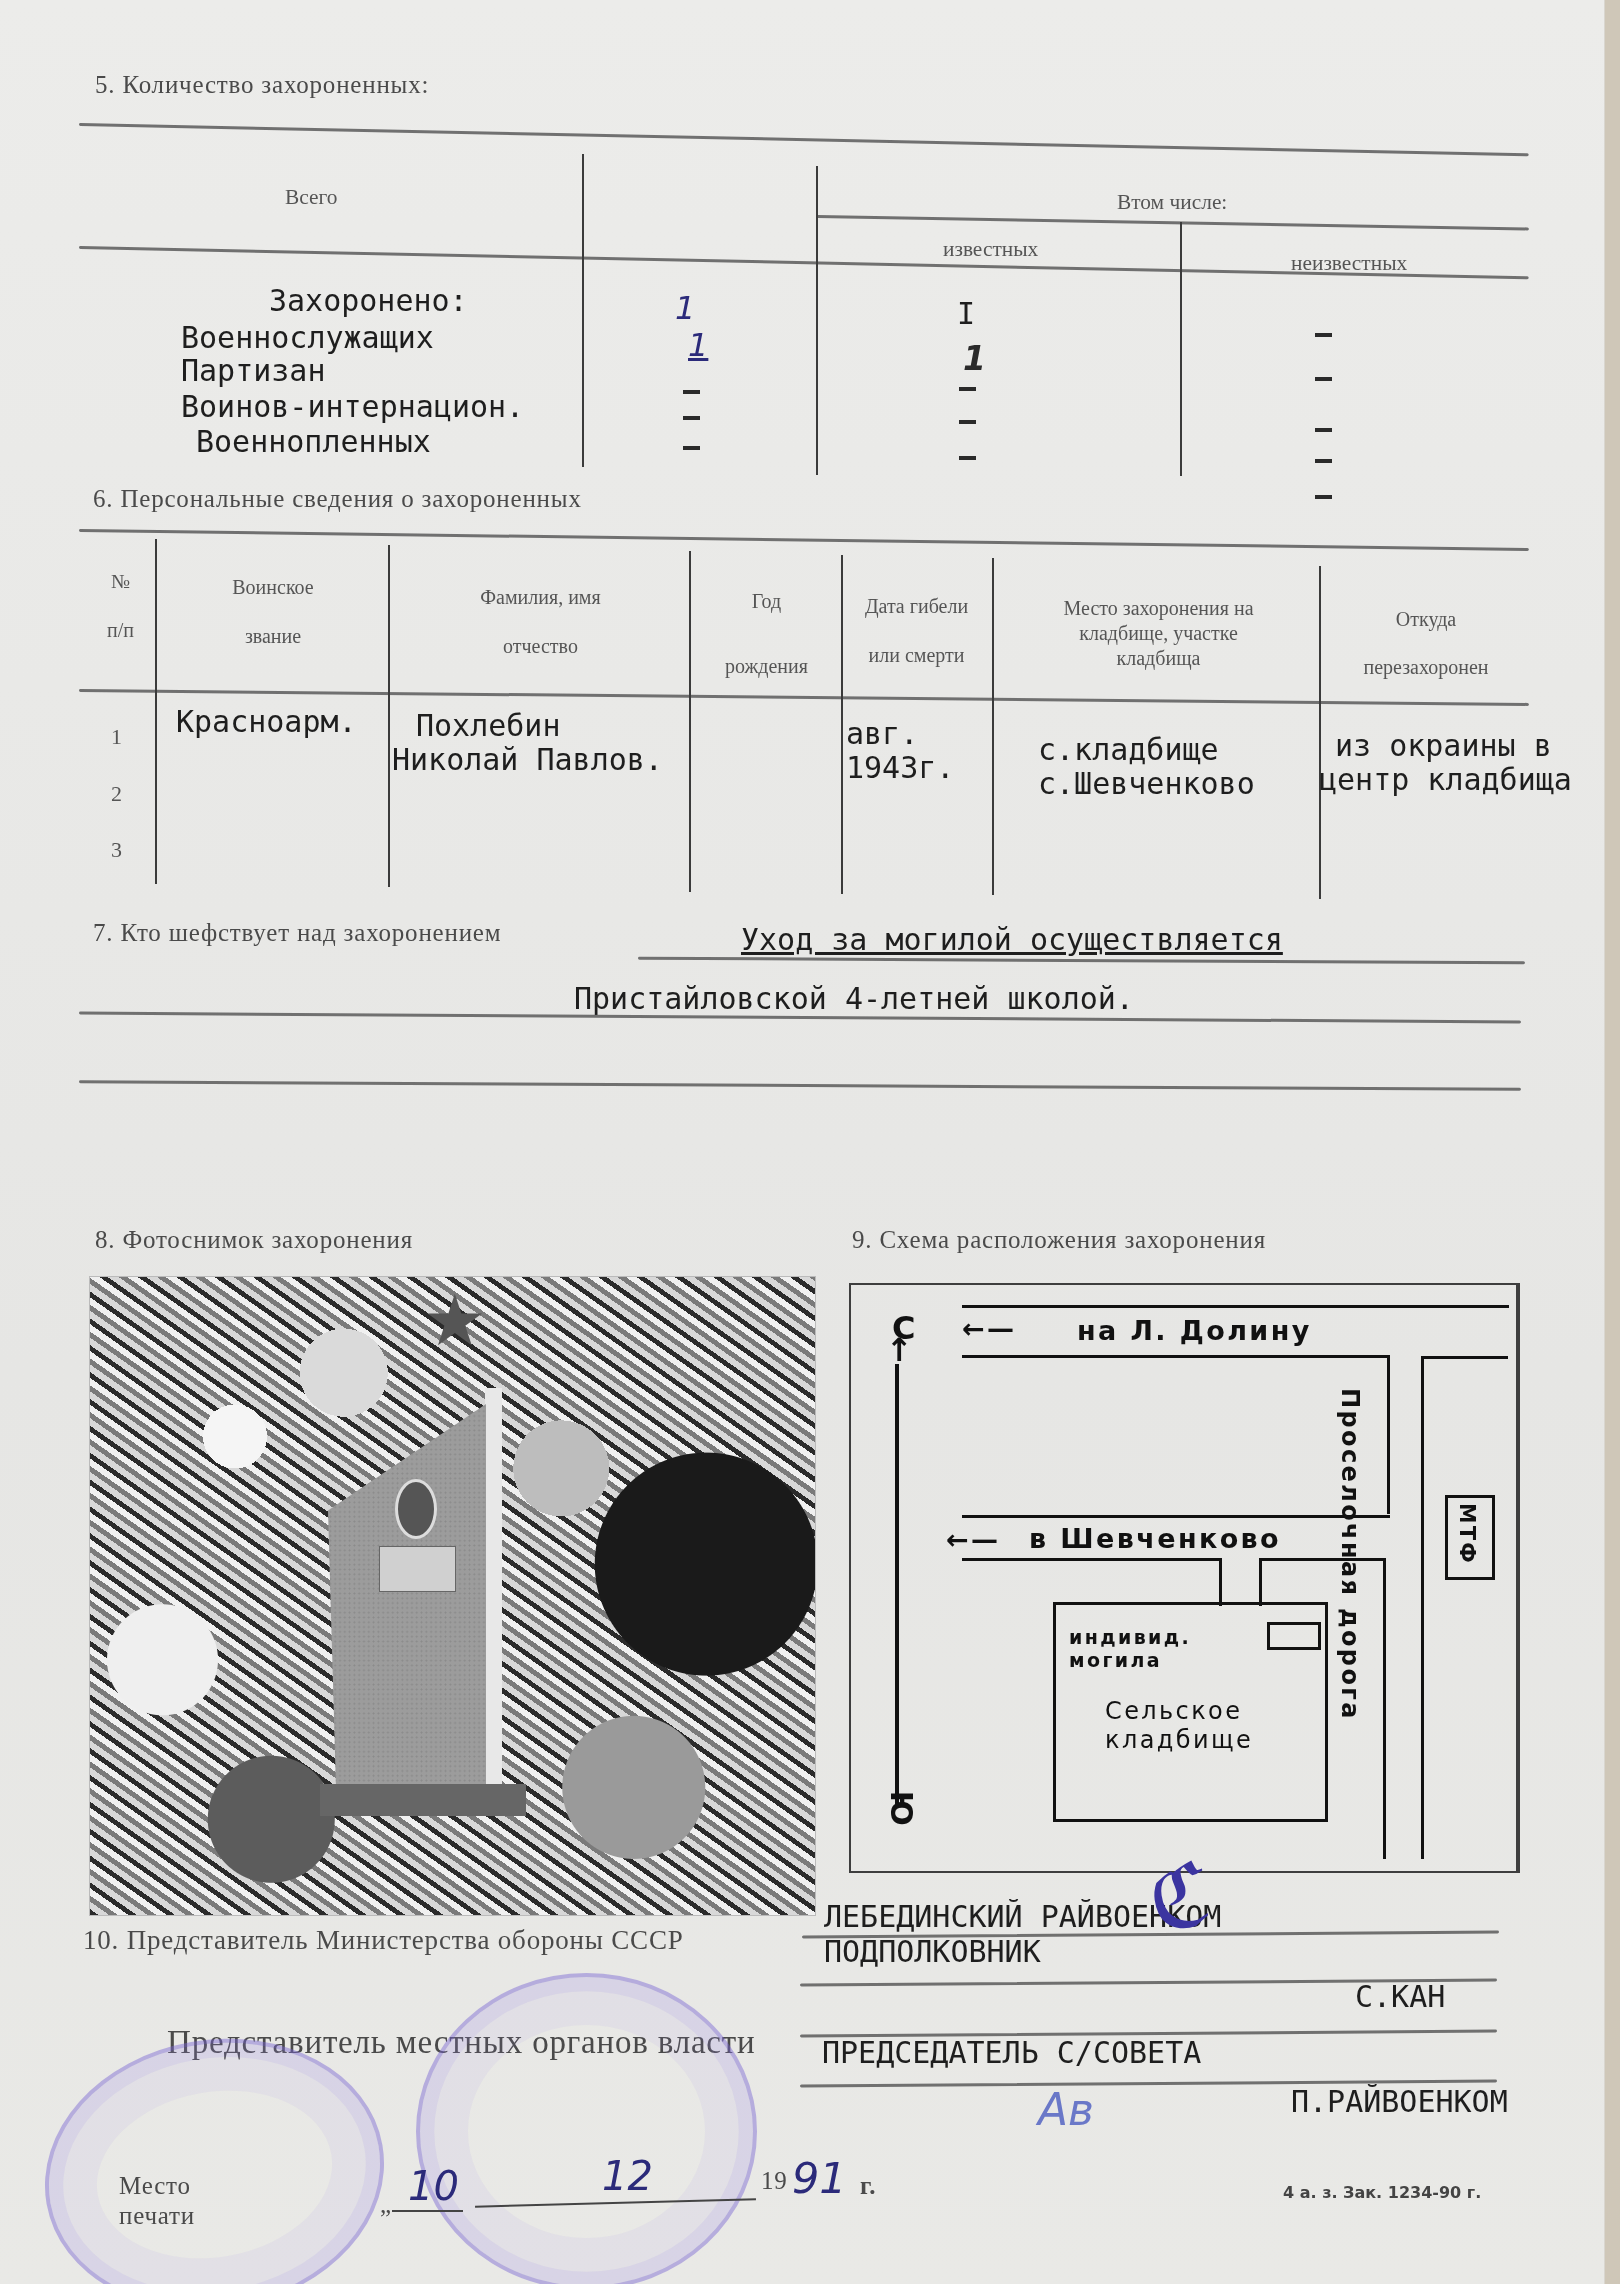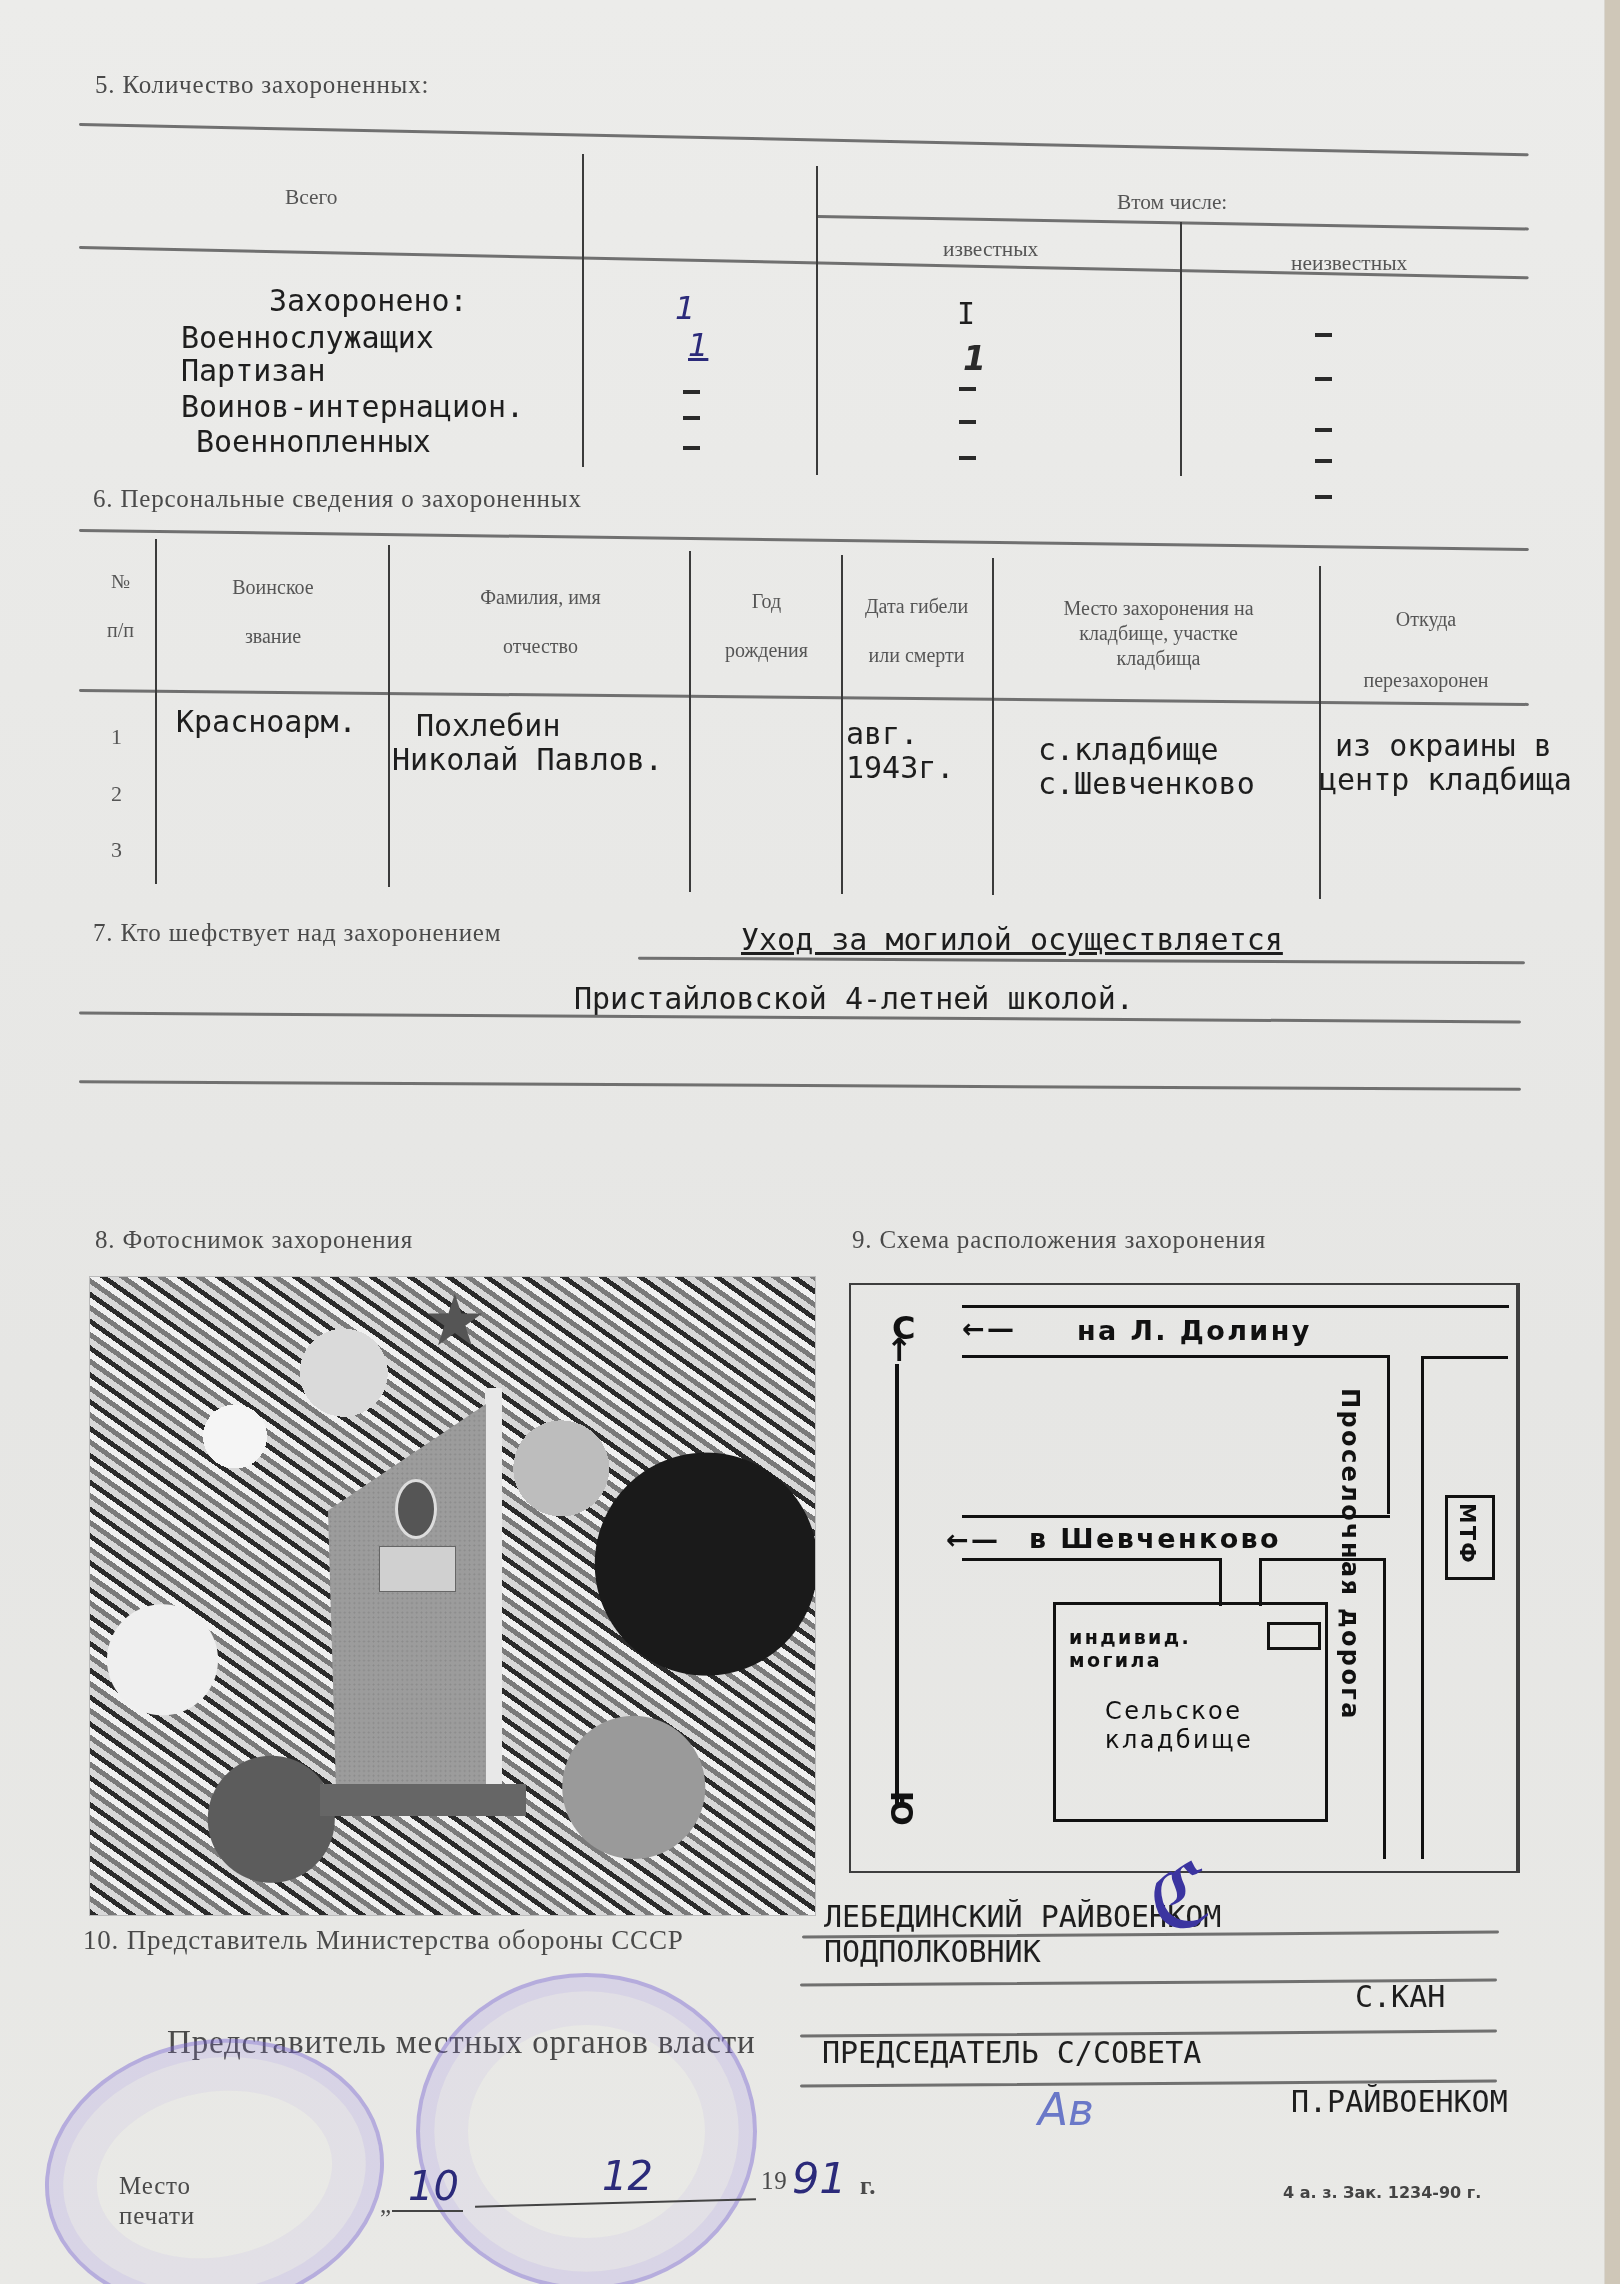--- a/index.html
+++ b/index.html
@@ -118,34 +118,34 @@
   <div class="abs small" style="left:162px;top:575px;width:222px;">
     <div>Воинское</div>
       <div style="margin-top:24px">звание</div>
   </div>
   <div class="abs small" style="left:396px;top:585px;width:289px;">
     <div>Фамилия, имя</div>
       <div style="margin-top:24px">отчество</div>
   </div>
   <div class="abs small" style="left:693px;top:589px;width:147px;">
     <div>Год</div>
-      <div style="margin-top:24px">рождения</div>
+      <div style="margin-top:40px">рождения</div>
   </div>
   <div class="abs small" style="left:841px;top:594px;width:151px;">
     <div>Дата гибели</div>
       <div style="margin-top:24px">или смерти</div>
   </div>
   <div class="abs small" style="left:1000px;top:596px;width:317px;">
     <div>Место захоронения на</div>
       <div>кладбище, участке</div>
       <div>кладбища</div>
   </div>
   <div class="abs small" style="left:1323px;top:607px;width:206px;">
     <div>Откуда</div>
-      <div style="margin-top:36px">перезахоронен</div>
+      <div style="margin-top:23px">перезахоронен</div>
   </div>
 
   <div class="abs small" style="left:111px;top:723px;font-size:22px;">1</div>
   <div class="abs small" style="left:111px;top:780px;font-size:22px;">2</div>
   <div class="abs small" style="left:111px;top:836px;font-size:22px;">3</div>
 
   <div class="abs mono" style="left:176px;top:705px;">Красноарм.</div>
   <div class="abs mono" style="left:392px;top:709px;">
     <div style="padding-left:24px">Похлебин</div>
       <div>Николай Павлов.</div>

